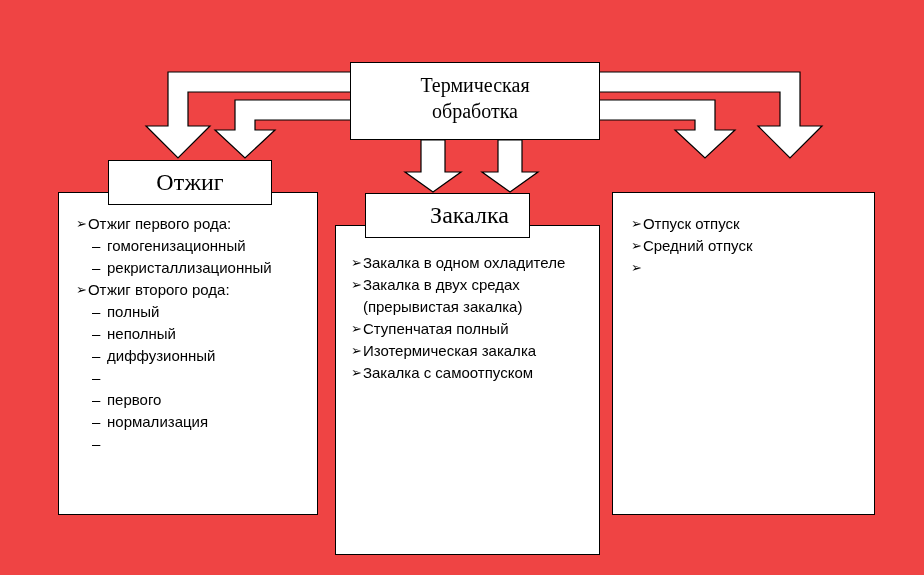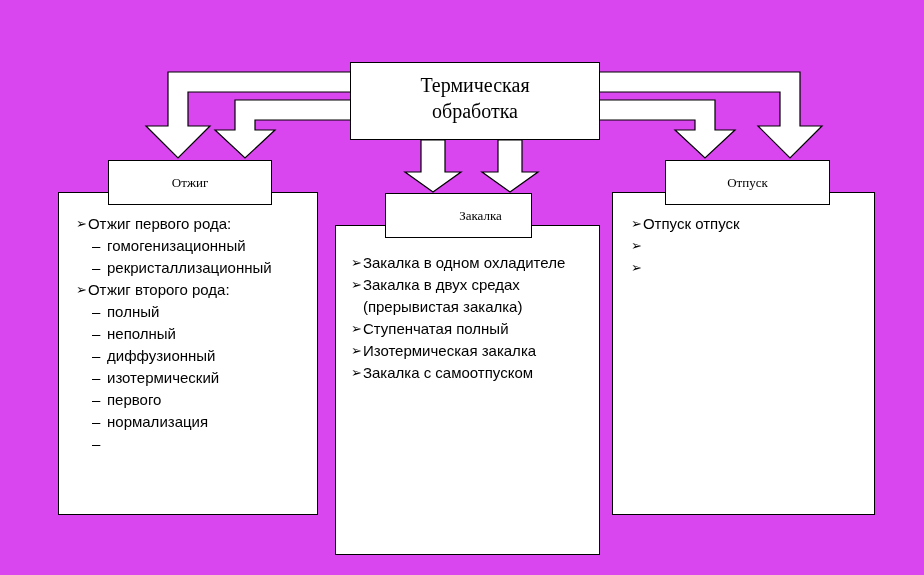--- a/index.html
+++ b/index.html
@@ -1,39 +1,39 @@
 <!DOCTYPE html>
 <html><head>
 <meta charset="utf-8">
 <style>
   html, body { margin:0; padding:0; background:#ffffff; }
   .canvas {
     position:relative;
     width:924px; height:575px;
-    background:#d946ef;
+    background:#ef4444;
     font-family:"Liberation Sans", sans-serif;
     color:#000;
     overflow:hidden;
   }
   .arrows-layer {
     position:absolute; left:0; top:0; width:924px; height:575px;
     z-index:1; pointer-events:none;
   }
   .box {
     position:absolute;
     background:#ffffff;
     border:1px solid #000000;
     box-sizing:border-box;
   }
   .content-box { z-index:2; }
   .header-box {
     z-index:3;
     display:flex; align-items:center; justify-content:center;
     font-family:"Liberation Serif", serif;
-    font-size:13px;
+    font-size:24px;
   }
   .root-box {
     z-index:3;
     display:flex; justify-content:center;
     font-family:"Liberation Serif", serif;
     font-size:20px;
     line-height:1.3;
   }
   .root-title { width:150px; text-align:center; padding-top:9px; }
   .list { position:absolute; left:0; right:4px; }
@@ -89,21 +89,20 @@
       <div class="li l2">
           <span class="bullet">–</span>
           <span class="txt">неполный</span>
         </div>
       <div class="li l2">
           <span class="bullet">–</span>
           <span class="txt">диффузионный</span>
         </div>
       <div class="li l2">
           <span class="bullet">–</span>
-          <span class="txt">изотермический</span>
         </div>
       <div class="li l2">
           <span class="bullet">–</span>
           <span class="txt">первого</span>
         </div>
       <div class="li l2">
           <span class="bullet">–</span>
           <span class="txt">нормализация</span>
         </div>
       <div class="li l2">
@@ -132,35 +131,33 @@
       <div class="li l1">
           <span class="bullet">➢</span>
           <span class="txt">Изотермическая закалка</span>
         </div>
       <div class="li l1">
           <span class="bullet">➢</span>
           <span class="txt">Закалка с самоотпуском</span>
         </div>
     </div>
   </div>
-  <div class="box header-box" style="left:385px; top:193px; width:147px; height:45px;padding-left:44px;">
+  <div class="box header-box" style="left:365px; top:193px; width:165px; height:45px;padding-left:44px;">
     <span>Закалка</span>
   </div>
 
   <div class="box content-box" style="left:612px; top:192px; width:263px; height:323px;">
     <div class="list" style="top:20px; left:18px;">
       <div class="li l1">
           <span class="bullet">➢</span>
           <span class="txt">Отпуск отпуск</span>
         </div>
       <div class="li l1">
           <span class="bullet">➢</span>
+          <span class="txt">Средний отпуск</span>
         </div>
       <div class="li l1">
           <span class="bullet">➢</span>
         </div>
     </div>
   </div>
-  <div class="box header-box" style="left:665px; top:160px; width:165px; height:45px;">
-    <span>Отпуск</span>
-  </div>
 
 </div>
 
 </body></html>

